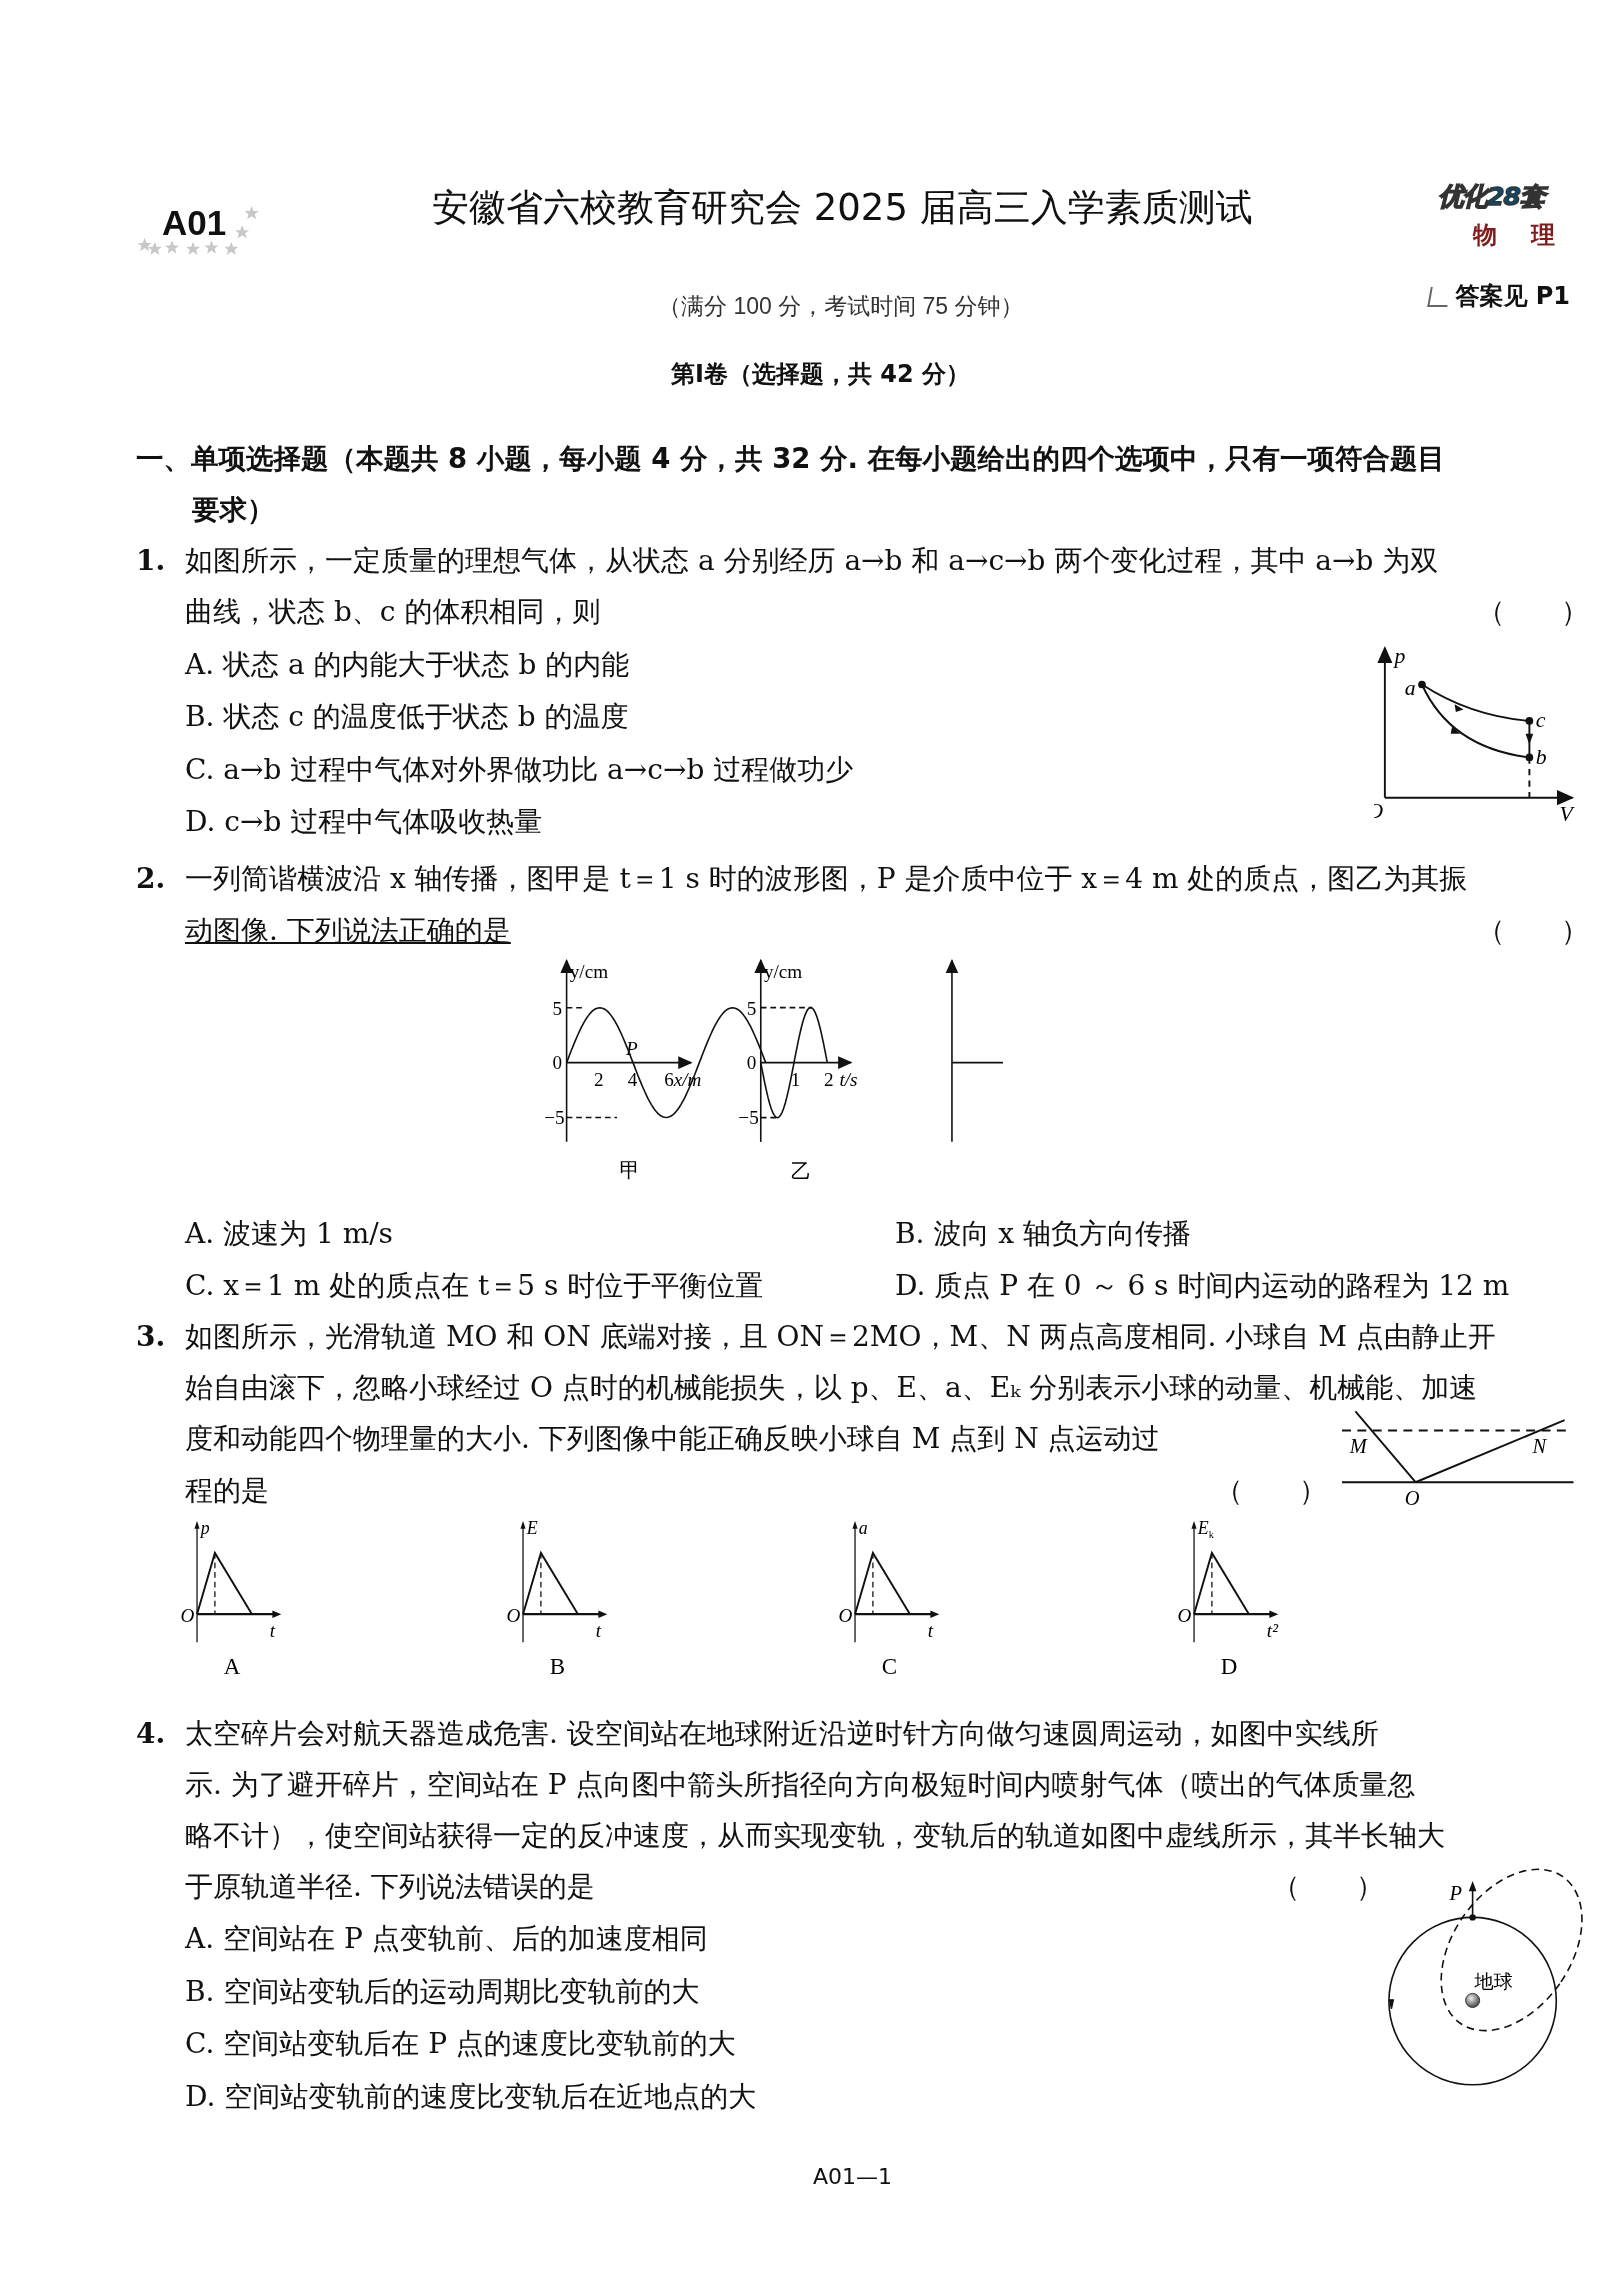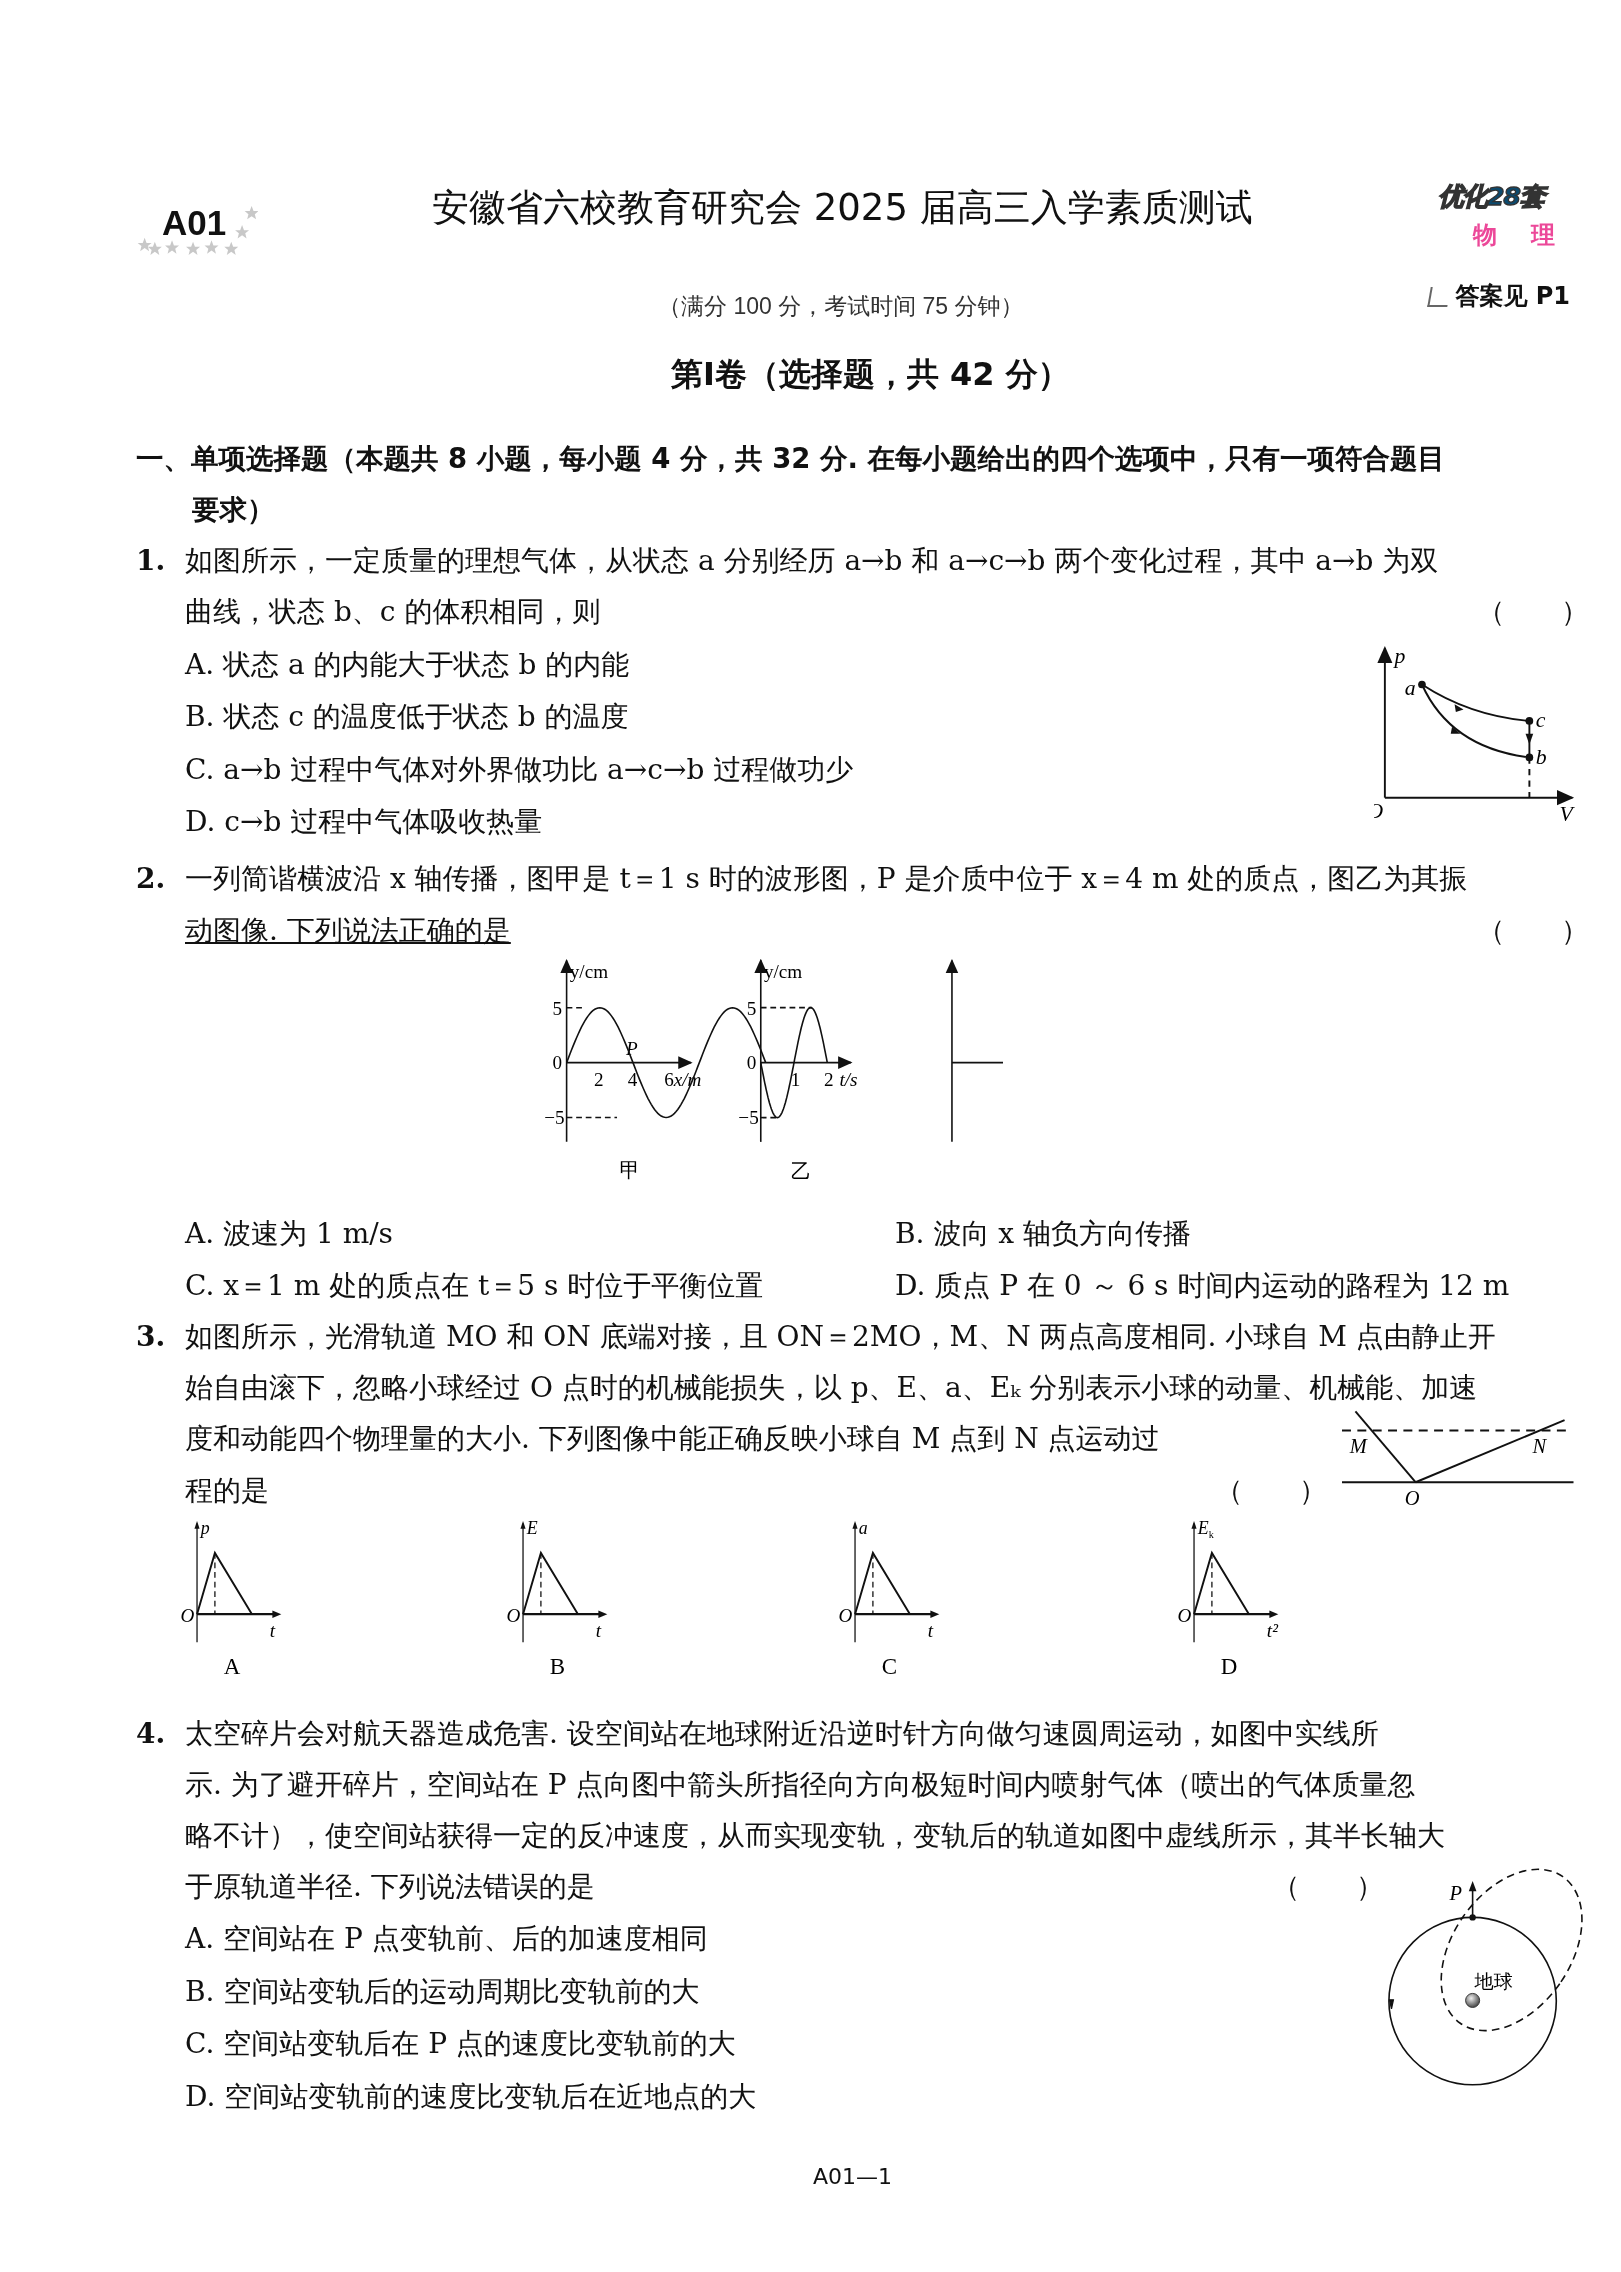--- a/index.html
+++ b/index.html
@@ -29,30 +29,30 @@
       <polygon points="28,76 31,84 39,84 33,89 35,97 28,92 21,97 23,89 17,84 25,84" transform="translate(0,-8)"></polygon>
       <polygon points="12,76 15,84 23,84 17,89 19,97 12,92 5,97 7,89 1,84 9,84" transform="translate(0,-14)"></polygon>
     </g>
   </svg>
 </div>
 
 <div class="abs sans" style="left:432px;top:185px;font-size:37px;line-height:46px;white-space:nowrap;">安徽省六校教育研究会 2025 届高三入学素质测试</div>
 
 <div class="abs" style="left:1435px;top:179px;width:173px;height:77px;">
   <div class="abs sans bold" style="left:3.2px;top:0px;font-size:25.6px;color:#0c4a6e;-webkit-text-stroke:1.3px #333;letter-spacing:-1.3px;font-style:italic;white-space:nowrap;">优化28套</div>
-  <div class="abs sans bold" style="left:38px;top:40px;font-size:24px;color:#ec4899;letter-spacing:12.8px;white-space:nowrap;">物 理</div>
+  <div class="abs sans bold" style="left:38px;top:40px;font-size:24px;color:#7f1d1d;letter-spacing:12.8px;white-space:nowrap;">物 理</div>
 </div>
 
 <div class="abs serif" style="left:658px;top:281px;font-size:23px;line-height:32px;color:#333;white-space:nowrap;">（满分 100 分，考试时间 75 分钟）</div>
 
 <div class="abs" style="left:1429px;top:280px;white-space:nowrap;">
   <span style="display:inline-block;width:18px;height:18px;border-left:2.6px solid #666;border-bottom:2.6px solid #666;transform:skewX(-10deg);margin-right:6.4px;vertical-align:-2.6px;"></span><span class="sans bold" style="font-size:24px;">答案见 P1</span>
 </div>
 
-<div class="abs sans bold" style="left:671px;top:355px;font-size:32px;line-height:38px;white-space:nowrap;">第Ⅰ卷（选择题，共 42 分）</div>
+<div class="abs sans bold" style="left:671px;top:355px;font-size:24px;line-height:38px;white-space:nowrap;">第Ⅰ卷（选择题，共 42 分）</div>
 <div class="line sans bold" style="left:136px;top:439px;font-size:27.5px;">一、单项选择题（本题共 8 小题，每小题 4 分，共 32 分. 在每小题给出的四个选项中，只有一项符合题目</div>
 <div class="line sans bold" style="left:192px;top:490px;font-size:27.5px;">要求）</div>
 
 <div>
   <div class="line bold" style="left:136px;top:542px;">1.</div>
   <div class="line" style="left:185px;top:542px;">如图所示，一定质量的理想气体，从状态 a 分别经历 a→b 和 a→c→b 两个变化过程，其中 a→b 为双</div>
   <div class="line" style="left:185px;top:593px;">曲线，状态 b、c 的体积相同，则</div>
   <div class="paren" style="left:1477px;top:593px;">（　　）</div>
   <div class="line" style="left:185px;top:646px;">A. 状态 a 的内能大于状态 b 的内能</div>
   <div class="line" style="left:185px;top:698px;">B. 状态 c 的温度低于状态 b 的温度</div>

